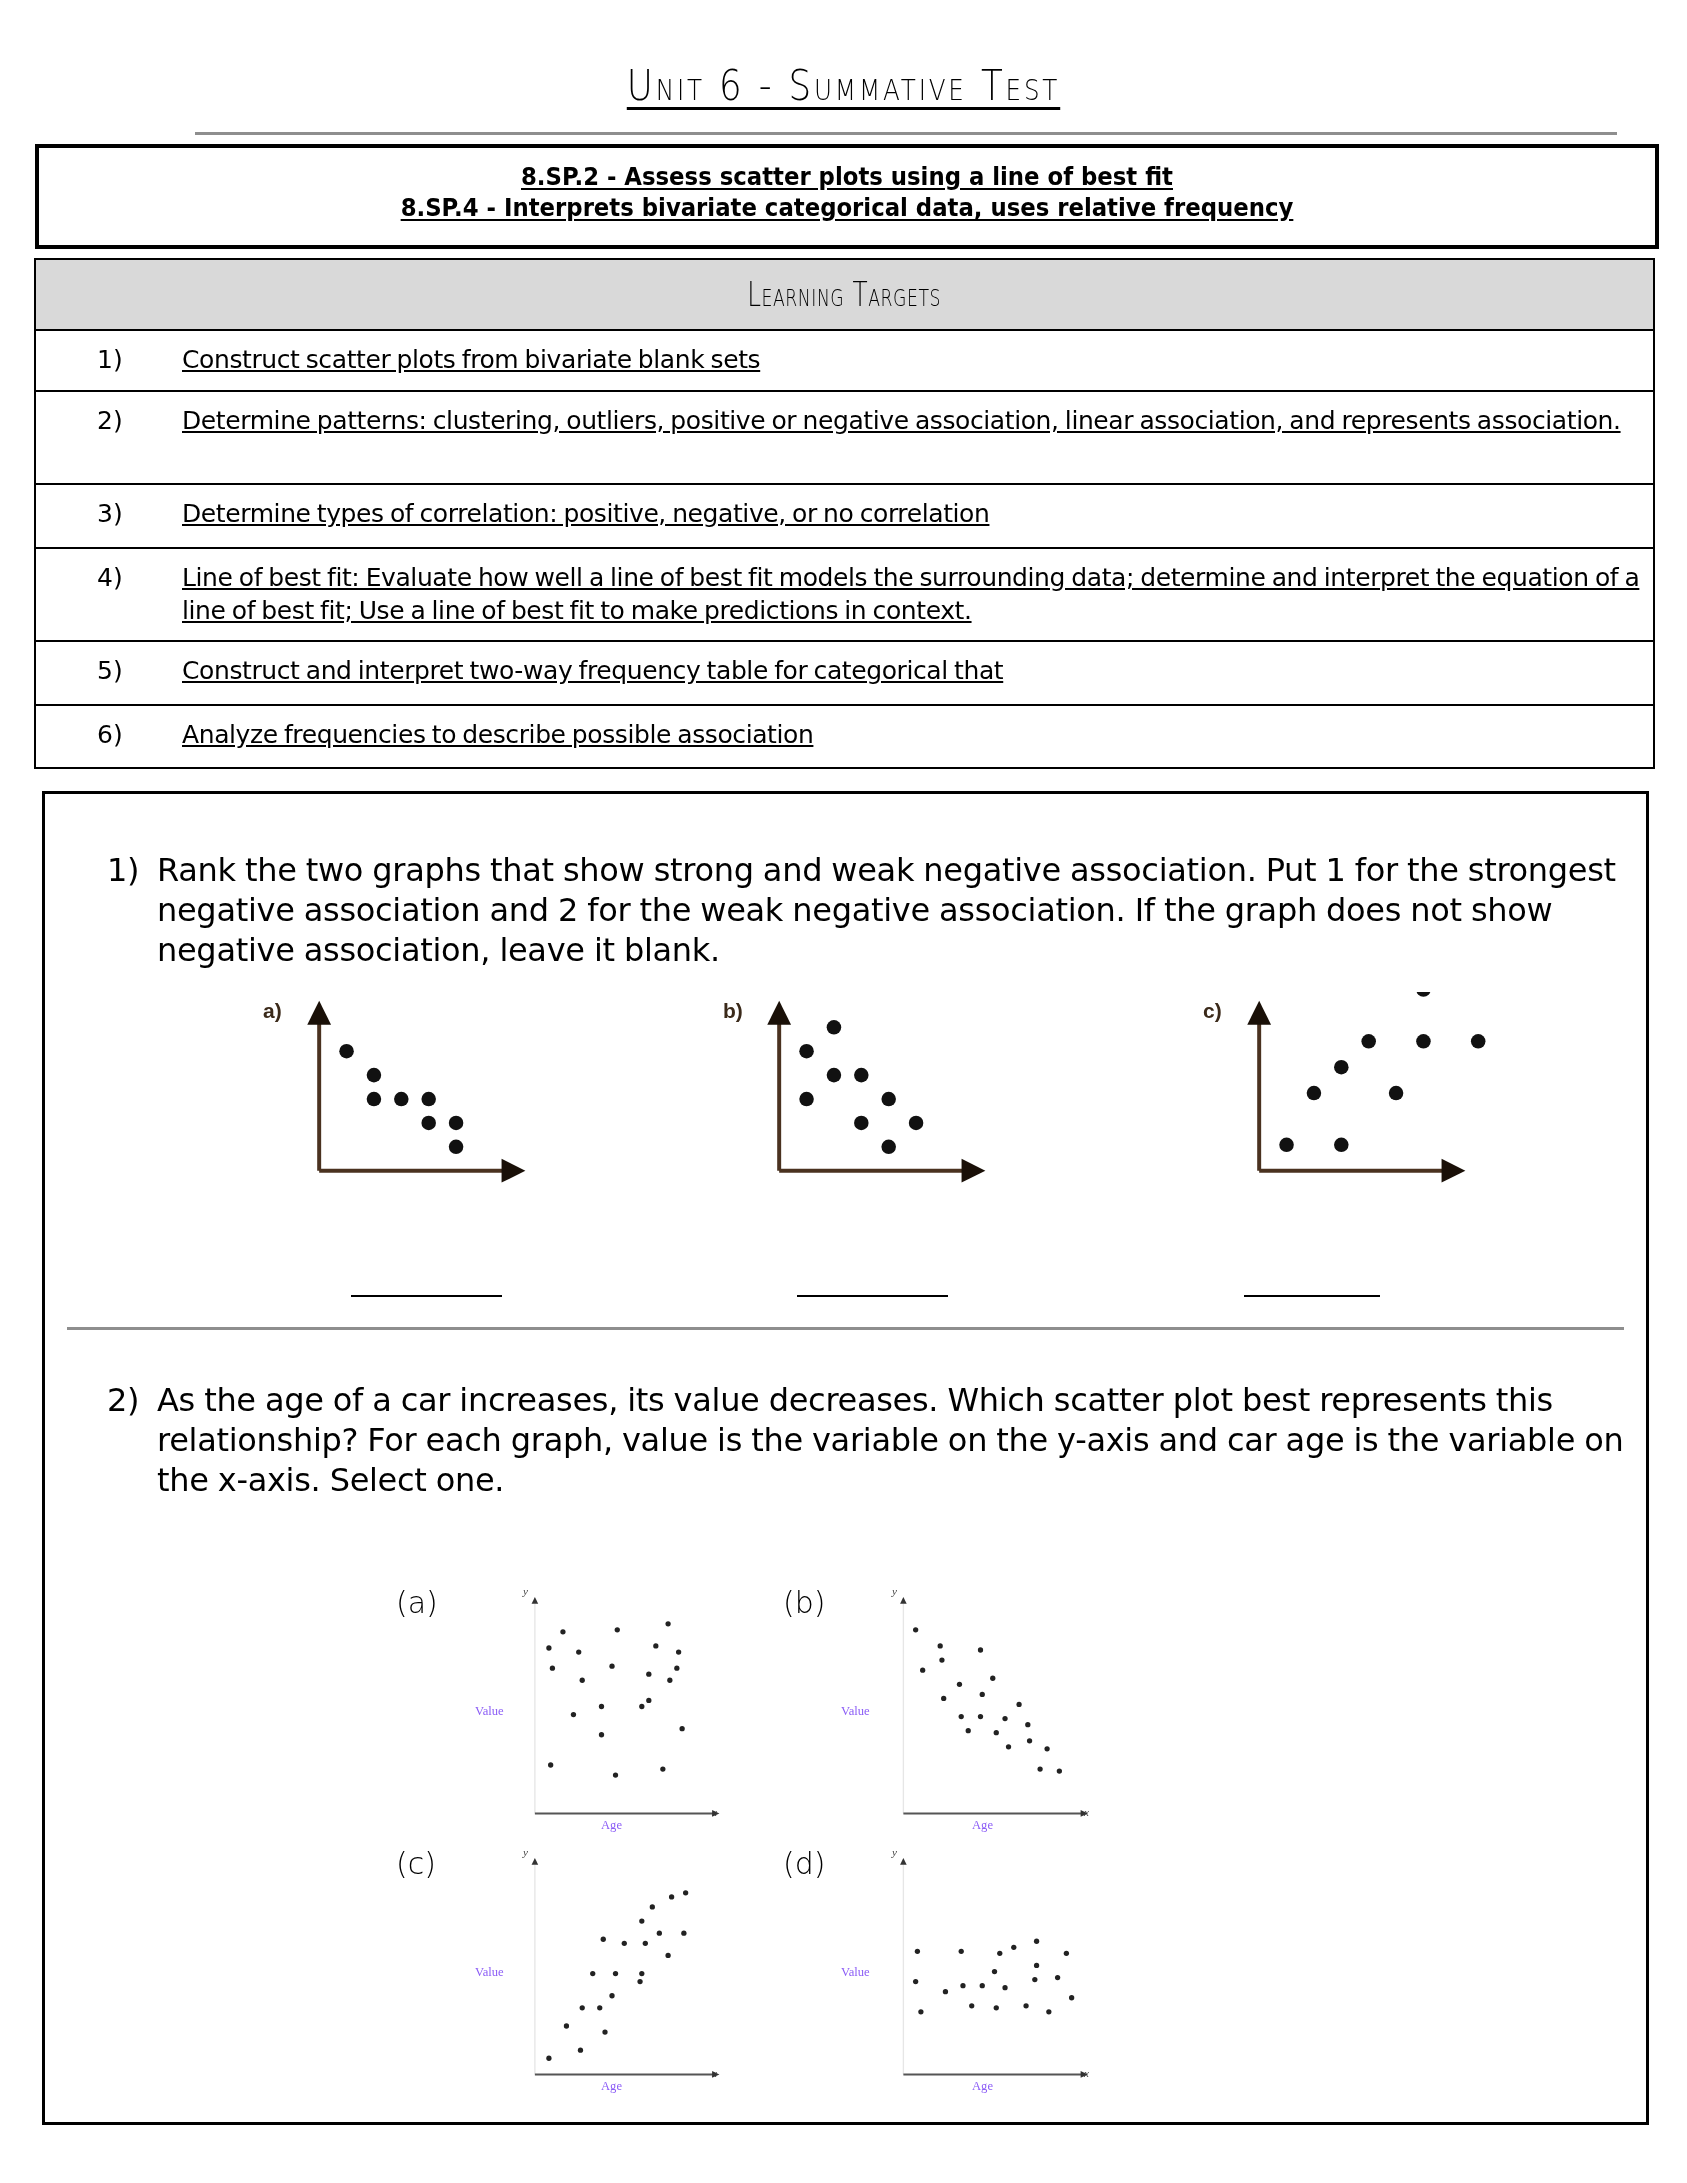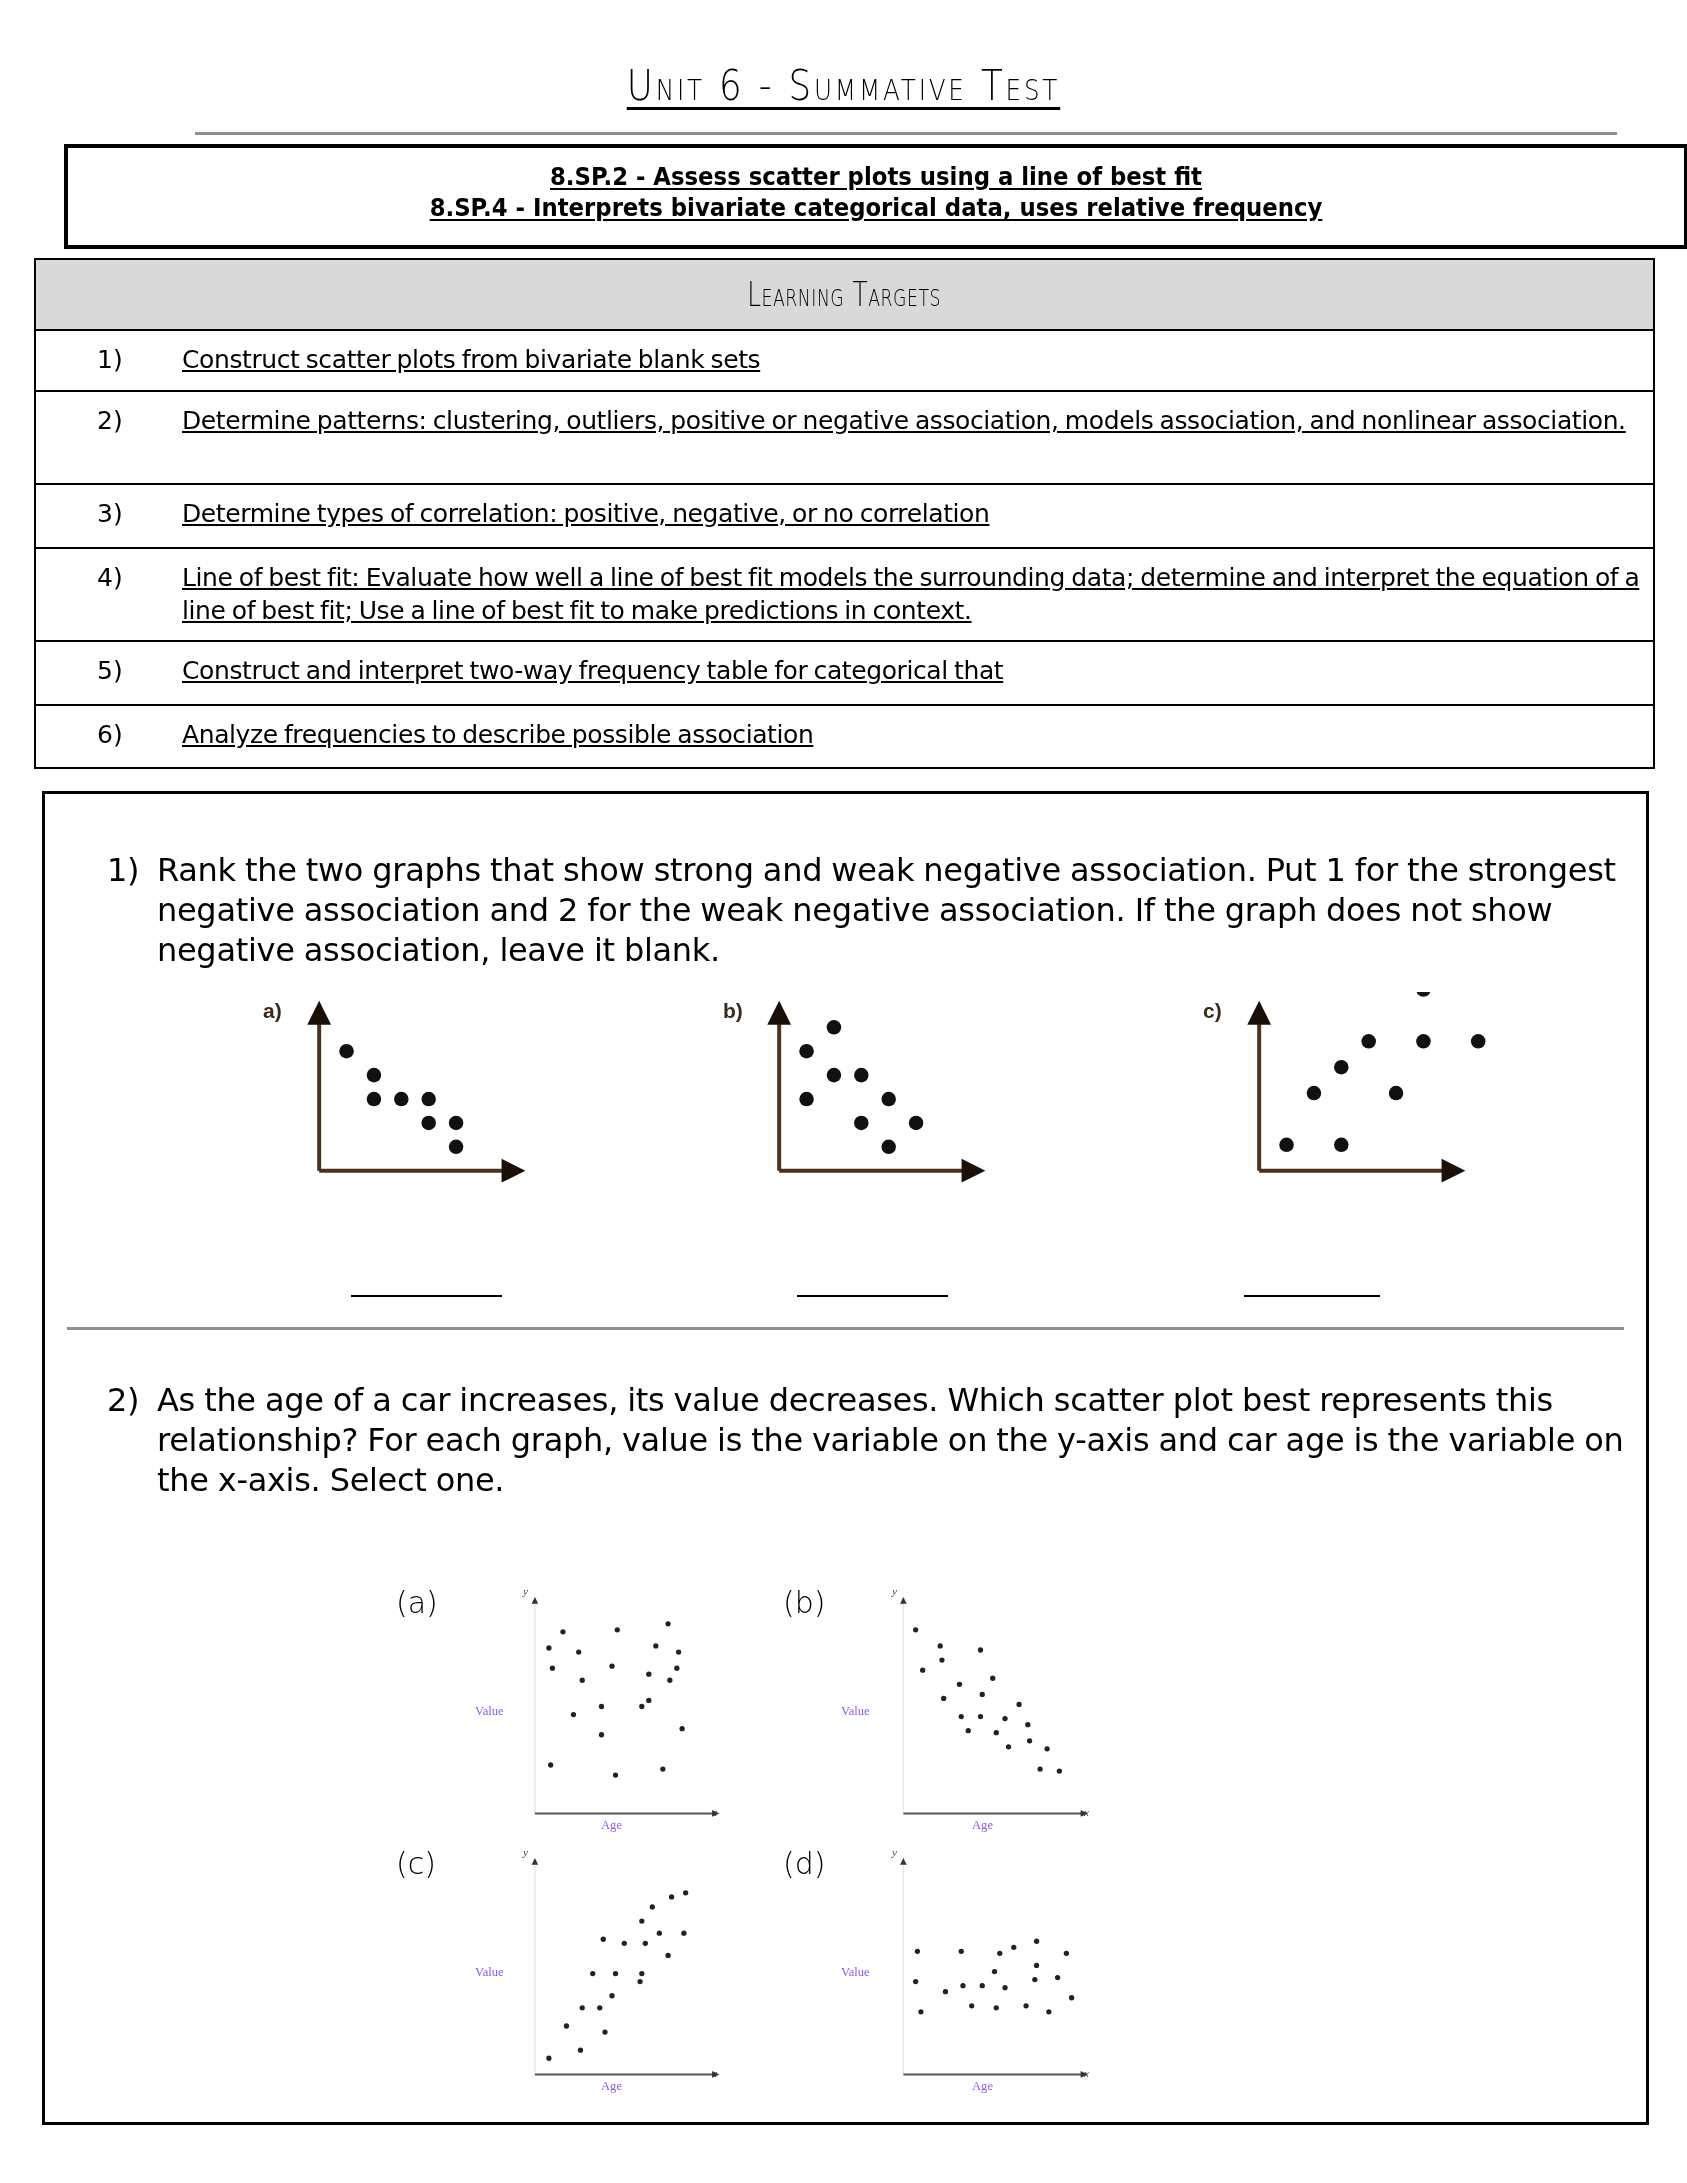--- a/index.html
+++ b/index.html
@@ -6,21 +6,21 @@
   body { width:1687px; height:2183px; position:relative; overflow:hidden;
          font-family:"DejaVu Sans", sans-serif; color:#000; }
 
   .title { position:absolute; left:0; width:1687px; top:61px; text-align:center;
            font-family:"DejaVu Sans", sans-serif; font-weight:200; font-size:42px;
            letter-spacing:3.3px; font-variant:small-caps; transform:scaleX(0.85); }
   .title span { text-decoration:underline; text-decoration-thickness:2.6px; text-underline-offset:6.6px; }
   .title-rule { position:absolute; left:195px; top:132px; width:1422px; height:3.3px; background:#8e8e8e; }
 
   .std-box { position:absolute; left:35px; top:144px; width:1616px; height:97px;
-             border:4px solid #000; box-sizing:content-box;margin-left:29px; }
+             border:4px solid #000; box-sizing:content-box; }
   .std-line { position:absolute; left:0; width:100%; text-align:center; font-weight:bold;
               font-size:24px; text-decoration:underline; text-underline-offset:3.3px;
               transform:scaleX(0.95); }
   .std-line.l1 { top:14.6px; }
   .std-line.l2 { top:46px; }
 
   .lt-table { position:absolute; left:34px; top:258px; width:1617px;
               border:2.6px solid #000; border-collapse:collapse;text-decoration:underline; }
   .lt-head { height:69px; background:#d9d9d9; border-bottom:2.6px solid #000;
              text-align:center; font-size:33px; line-height:69px; font-weight:300;
@@ -65,21 +65,21 @@
 </div>
 
 <div class="lt-table">
   <div class="lt-head"><span>Learning Targets</span></div>
   <div class="lt-row" style="height:61px">
     <span class="lt-num">1)</span>
     <span class="lt-text">Construct scatter plots from bivariate blank sets</span>
   </div>
   <div class="lt-row" style="height:93px">
     <span class="lt-num">2)</span>
-    <span class="lt-text">Determine patterns:  clustering, outliers, positive or negative association, models association, and nonlinear association.</span>
+    <span class="lt-text">Determine patterns:  clustering, outliers, positive or negative association, linear association, and represents association.</span>
   </div>
   <div class="lt-row" style="height:64px">
     <span class="lt-num">3)</span>
     <span class="lt-text">Determine types of correlation: positive, negative, or no correlation</span>
   </div>
   <div class="lt-row" style="height:93px">
     <span class="lt-num">4)</span>
     <span class="lt-text">Line of best fit: Evaluate how well a line of best fit models the surrounding data; determine and interpret the equation of a line of best fit; Use a line of best fit to make predictions in context.</span>
   </div>
   <div class="lt-row" style="height:64px">

